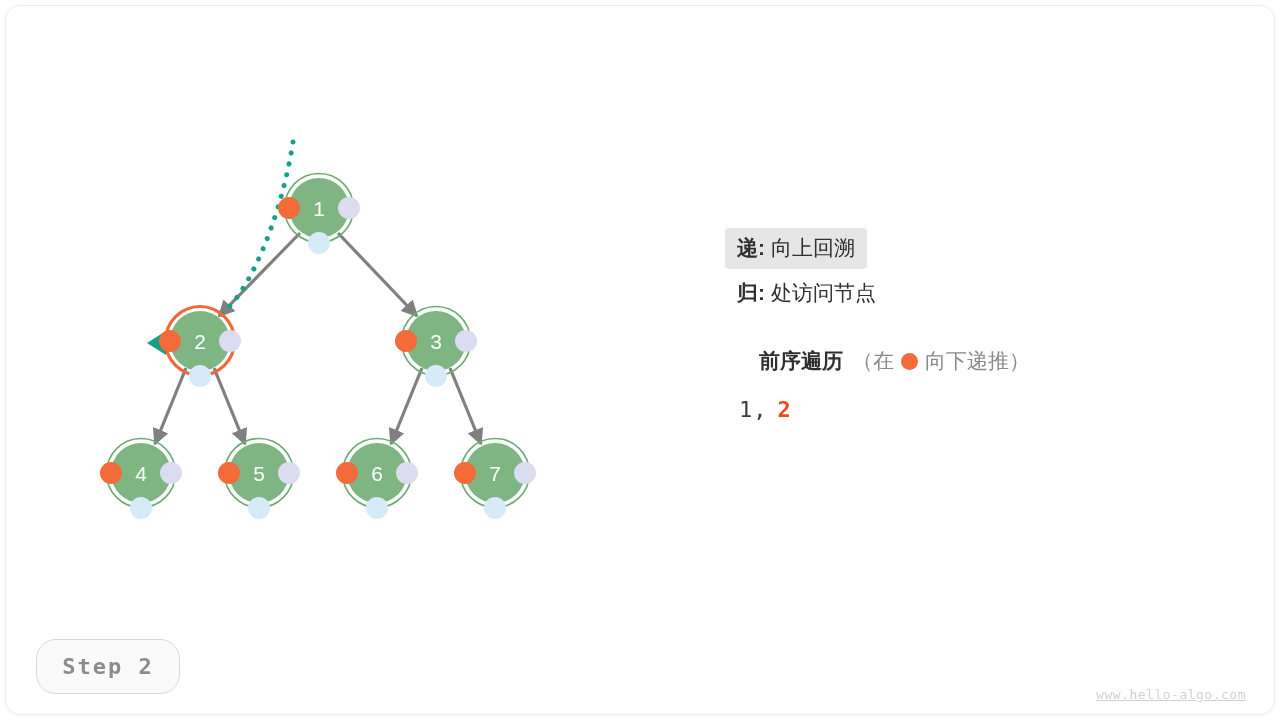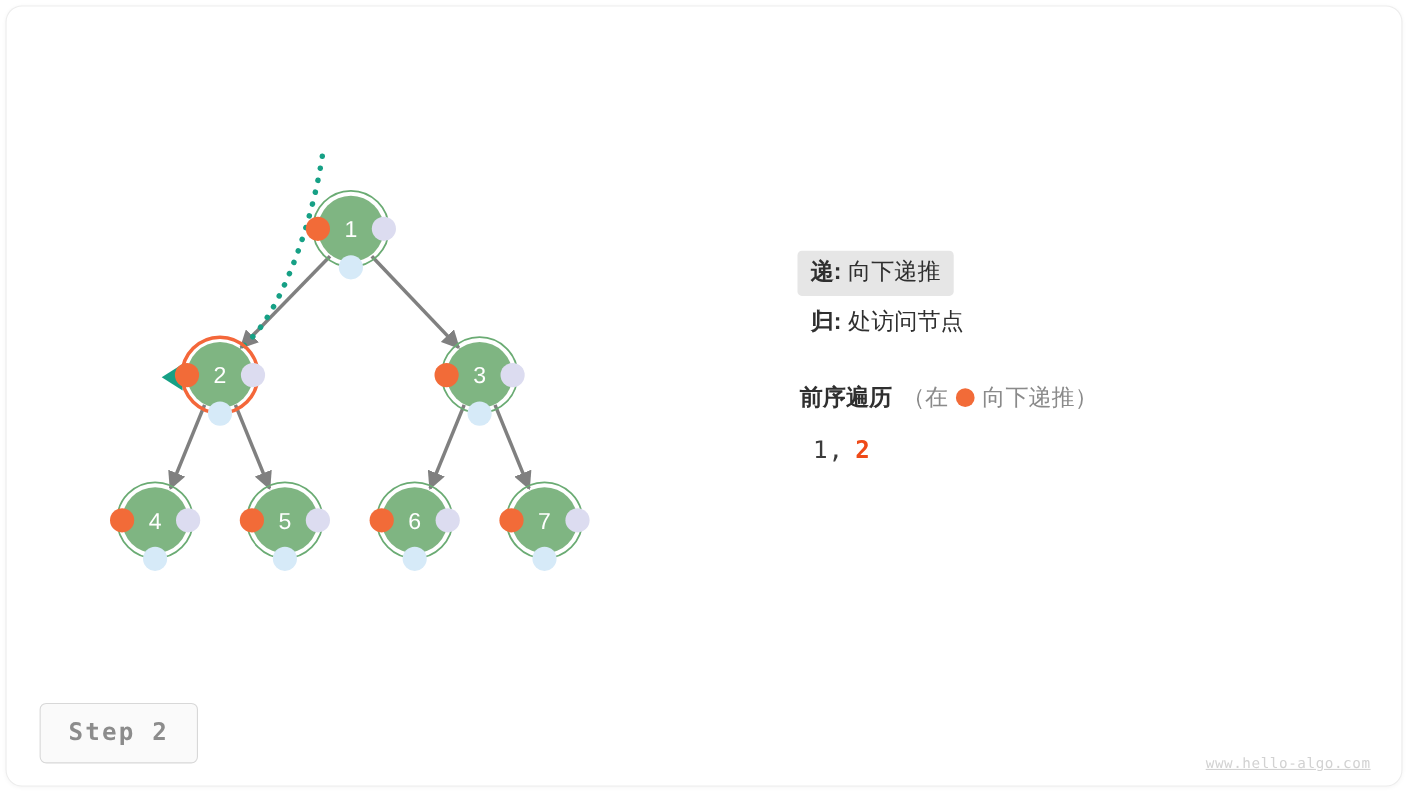--- a/index.html
+++ b/index.html
@@ -78,20 +78,21 @@
     display: inline-flex;
     align-items: center;
   }
 
   .section-title-row {
     margin-top: 33px;
     display: flex;
     align-items: flex-end;
     white-space: nowrap;
     font-size: 21px;
+    margin-left: 32px;
   }
 
   .section-title-row .title {
     font-weight: bold;
     color: #2f2f2f;
     margin-right: 9px;
   }
 
   .section-title-row .hint {
     color: #8a8a8a;
@@ -134,21 +135,21 @@
   }
 
   
   .step-badge {
     position: absolute;
     left: 36px;
     top: 639px;
     width: 144px;
     height: 55px;
     border: 1px solid #d8d8d8;
-    border-radius: 6px;
+    border-radius: 20px;
     background: #fafafa;
     display: flex;
     align-items: center;
     justify-content: center;
     font-family: "DejaVu Sans Mono", "Liberation Mono", monospace;
     font-size: 22px;
     font-weight: bold;
     letter-spacing: 2px;
     color: #8c8c8c;
     box-sizing: border-box;
@@ -259,21 +260,21 @@
         </g>
       </g>
   </svg>
 
   <div class="right-panel">
 
     <div class="legend-line">
       <span class="legend-row-1">
         <span class="kw">递:</span>
         <span style="width:6px"></span>
-        <span>向下递推</span>
+        <span>向上回溯</span>
       </span>
     </div>
 
     <div class="legend-line">
       <span class="legend-row-2">
         <span class="kw">归:</span>
         <span style="width:6px"></span>
         <span>处访问节点</span>
       </span>
     </div>

